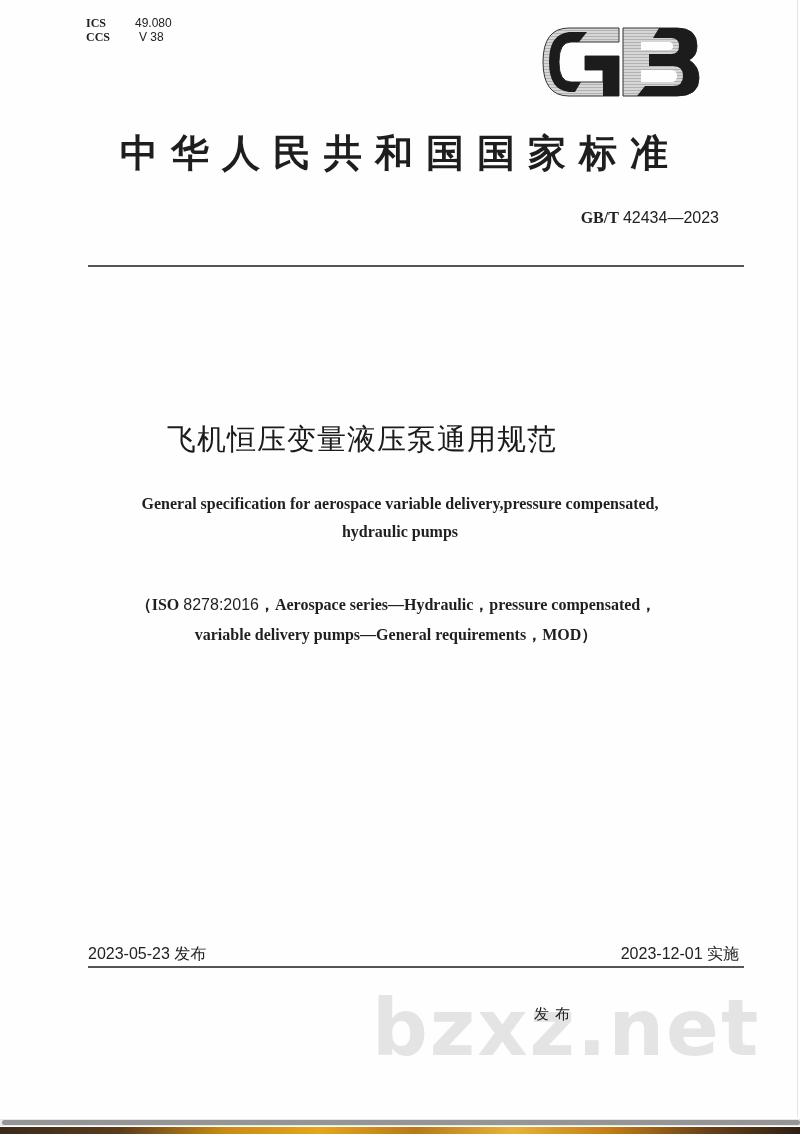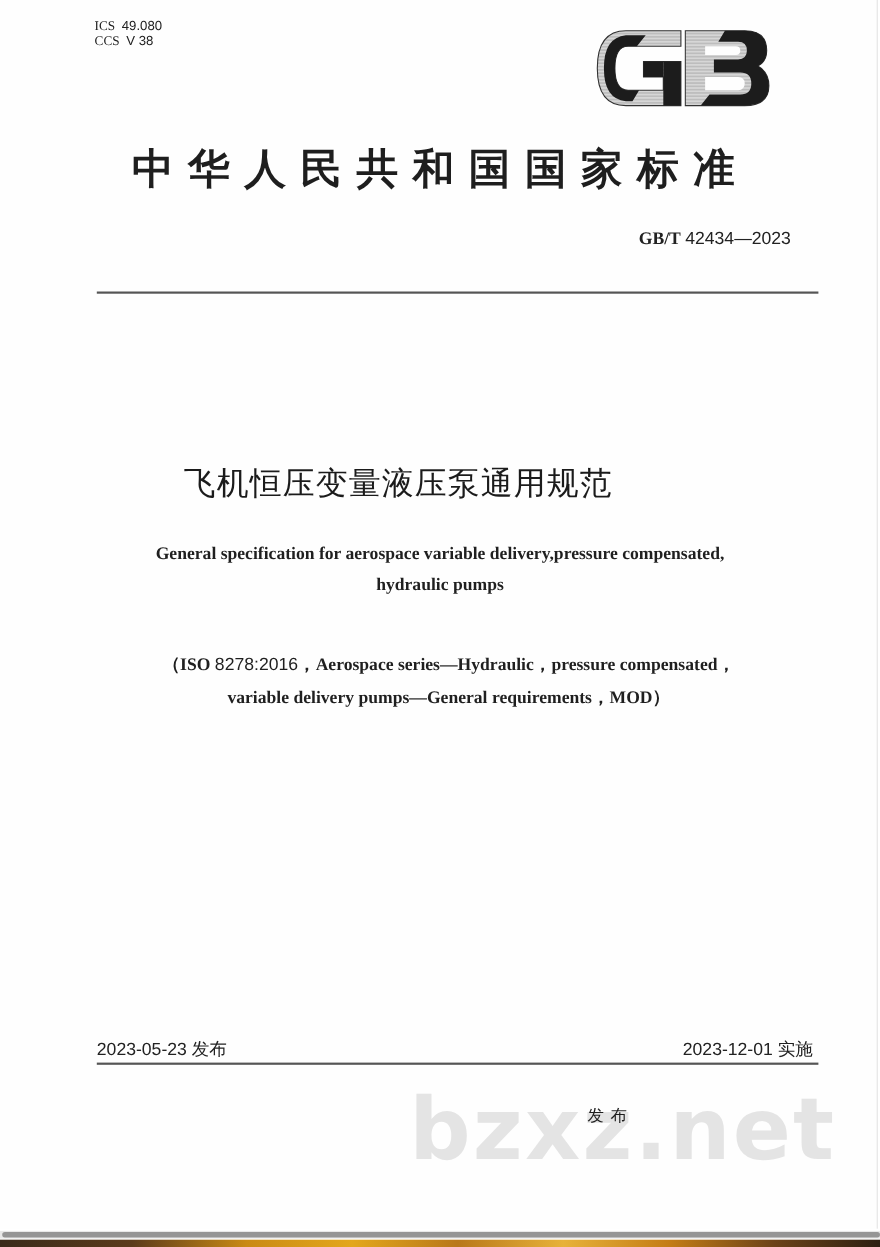--- a/index.html
+++ b/index.html
@@ -19,22 +19,22 @@
       border-right: 1px solid #e4e4e4;
     }
 
     .codes {
       position: absolute;
       left: 86px; top: 16px;
       font-size: 12px;
       line-height: 14px;
       color: #222;
     }
-    .codes .lbl { font-family: "Liberation Serif", serif; font-weight: normal; }
-    .codes .val { font-family: "Liberation Sans", sans-serif; }
+    .codes .lbl { font-family: "Liberation Serif", serif; font-weight: bold; }
+    .codes .val { font-family: "Liberation Sans", sans-serif; margin-left: 23px; }
 
     .gb-logo {
       position: absolute;
       left: 541px; top: 26px;
       width: 160px;
       height: 72px;
     }
 
     .national-title {
       position: absolute;
@@ -84,21 +84,21 @@
       text-align: center;
       font-family: "Liberation Serif", serif;
       font-weight: bold;
       font-size: 16px;
       line-height: 28px;
       color: #1f1f1f;
     }
 
     .iso-ref {
       position: absolute;
-      left: 48px; top: 590px;
+      left: 36px; top: 590px;
       width: 720px;
       text-align: center;
       font-family: "Liberation Serif", serif;
       font-weight: bold;
       font-size: 16px;
       line-height: 30px;
       color: #1f1f1f;
     }
     .iso-ref .n { font-family: "Liberation Sans", sans-serif; font-weight: normal; }
 

